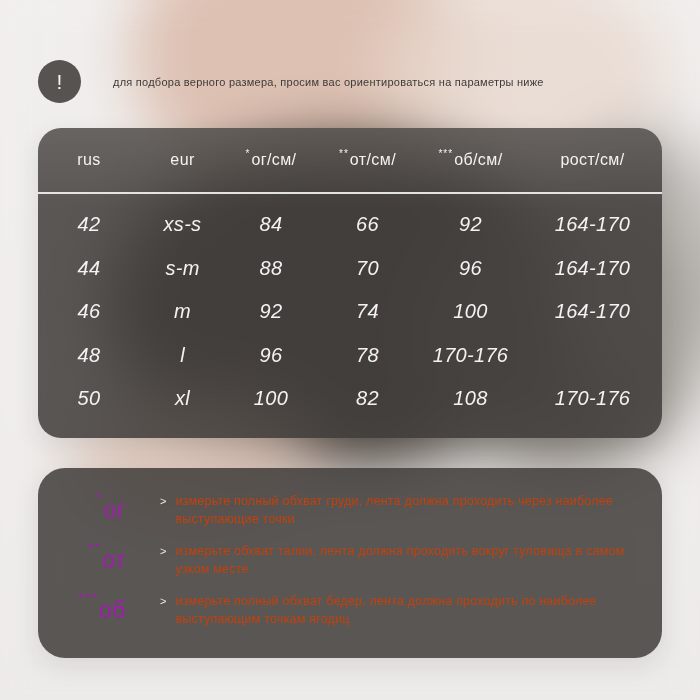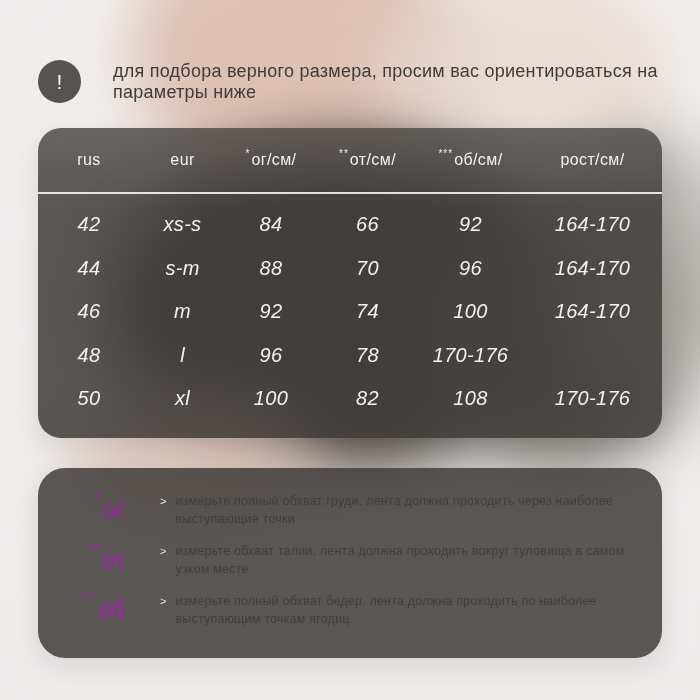--- a/index.html
+++ b/index.html
@@ -19,21 +19,21 @@
   .b-dark {left:150px;top:180px;width:470px;height:330px;background:#3f3630;opacity:.9;}
   .b-dark2{left:455px;top:240px;width:290px;height:270px;background:#6e6760;opacity:.85;}
   .b-warm {left:110px;top:430px;width:250px;height:140px;background:#d9c0b3;opacity:.8;}
   .b-gray {left:590px;top:170px;width:190px;height:270px;background:#aba7a3;opacity:.8;}
 
   
   .alert{position:absolute;left:38px;top:60px;display:flex;align-items:center;}
   .alert-circle{width:43px;height:43px;border-radius:50%;background:var(--alert-circle,#575350);
     display:flex;align-items:center;justify-content:center;flex:0 0 auto;}
   .alert-circle span{color:#f5f4f2;font-size:21px;line-height:1;}
-  .alert-text{margin-left:32px;font-size:18px;letter-spacing:.25px;color:var(--alert-text,#3e3b39);}
+  .alert-text{margin-left:32px;font-size:11px;letter-spacing:.25px;color:var(--alert-text,#3e3b39);}
 
   
   .panel{position:absolute;left:38px;width:624px;border-radius:27px;
     background:var(--panel-bg,rgba(64,60,57,.85));
     backdrop-filter:blur(14px);-webkit-backdrop-filter:blur(14px);
     color:var(--panel-text,#f4f3f1);
     box-shadow:0 8px 24px rgba(40,35,32,.10);}
 
   
   .table-panel{top:128px;height:310px;
@@ -46,21 +46,21 @@
   .tbody{padding-top:9px;}
   .trow{height:43.5px;font-size:20px;letter-spacing:.3px;font-style:italic;}
 
   
   .notes-panel{top:468px;height:190px;padding-top:24px;box-sizing:border-box;}
   .note{display:grid;grid-template-columns:88px 1fr;column-gap:34px;align-items:center;margin-bottom:14px;}
   .note-label{text-align:right;font-size:23px;letter-spacing:.5px;color:#a21caf;white-space:nowrap;}
   .note-label sup{font-size:13px;letter-spacing:1.5px;position:relative;top:-7px;margin-right:1px;}
   .note-body{display:flex;align-items:flex-start;}
   .note-arrow{font-size:11px;margin:3px 9px 0 0;opacity:.95;flex:0 0 auto;}
-  .note-text{margin:0;font-size:12.5px;line-height:18px;letter-spacing:.2px;max-width:452px;color:#404040;}
+  .note-text{margin:0;font-size:12.5px;line-height:18px;letter-spacing:.2px;max-width:452px;color:#c2410c;}
 </style>
 </head>
 <body style="background: rgb(240, 238, 236);">
 
 <div class="stage">
 
   <div class="bg">
     <div class="blob b-skin"></div>
     <div class="blob b-pink"></div>
     <div class="blob b-dark"></div>

